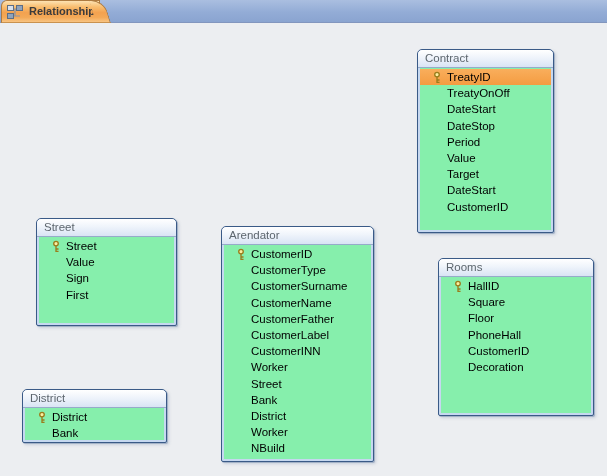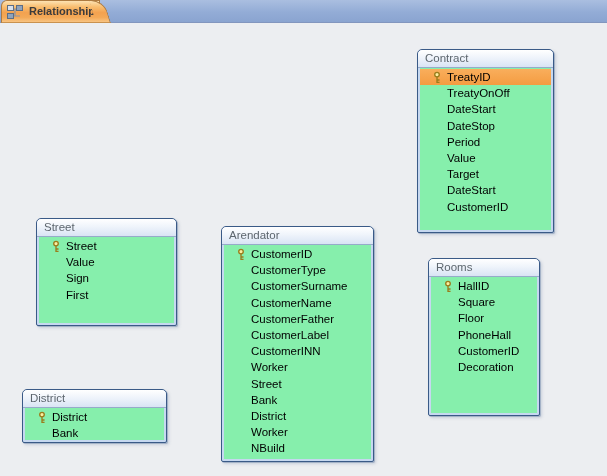--- a/index.html
+++ b/index.html
@@ -214,21 +214,21 @@
         <div class="trow">
           <span class="keycell"></span>
           <span class="fname">Worker</span>
         </div>
         <div class="trow">
           <span class="keycell"></span>
           <span class="fname">NBuild</span>
         </div>
       </div>
     </div>
-    <div class="twin" style="left: 428px; top: 235px; width: 112px; height: 158px;">
+    <div class="twin" style="left: 438px; top: 235px; width: 156px; height: 158px;">
       <div class="thead">Rooms</div>
       <div class="tbody">
         <div class="trow">
           <span class="keycell">
             <svg viewBox="0 0 11 14" width="10" height="13">
               <circle cx="5.5" cy="3.8" r="2.5" fill="#FBEFA1" stroke="#9A7D1C" stroke-width="1.5"></circle>
               <path d="M5.5 6.3 V13 M5.5 9.8 H8.3 M5.5 12.3 H8.3" stroke="#9A7D1C" stroke-width="1.5" fill="none"></path>
             </svg>
           </span>
           <span class="fname">HallID</span>

